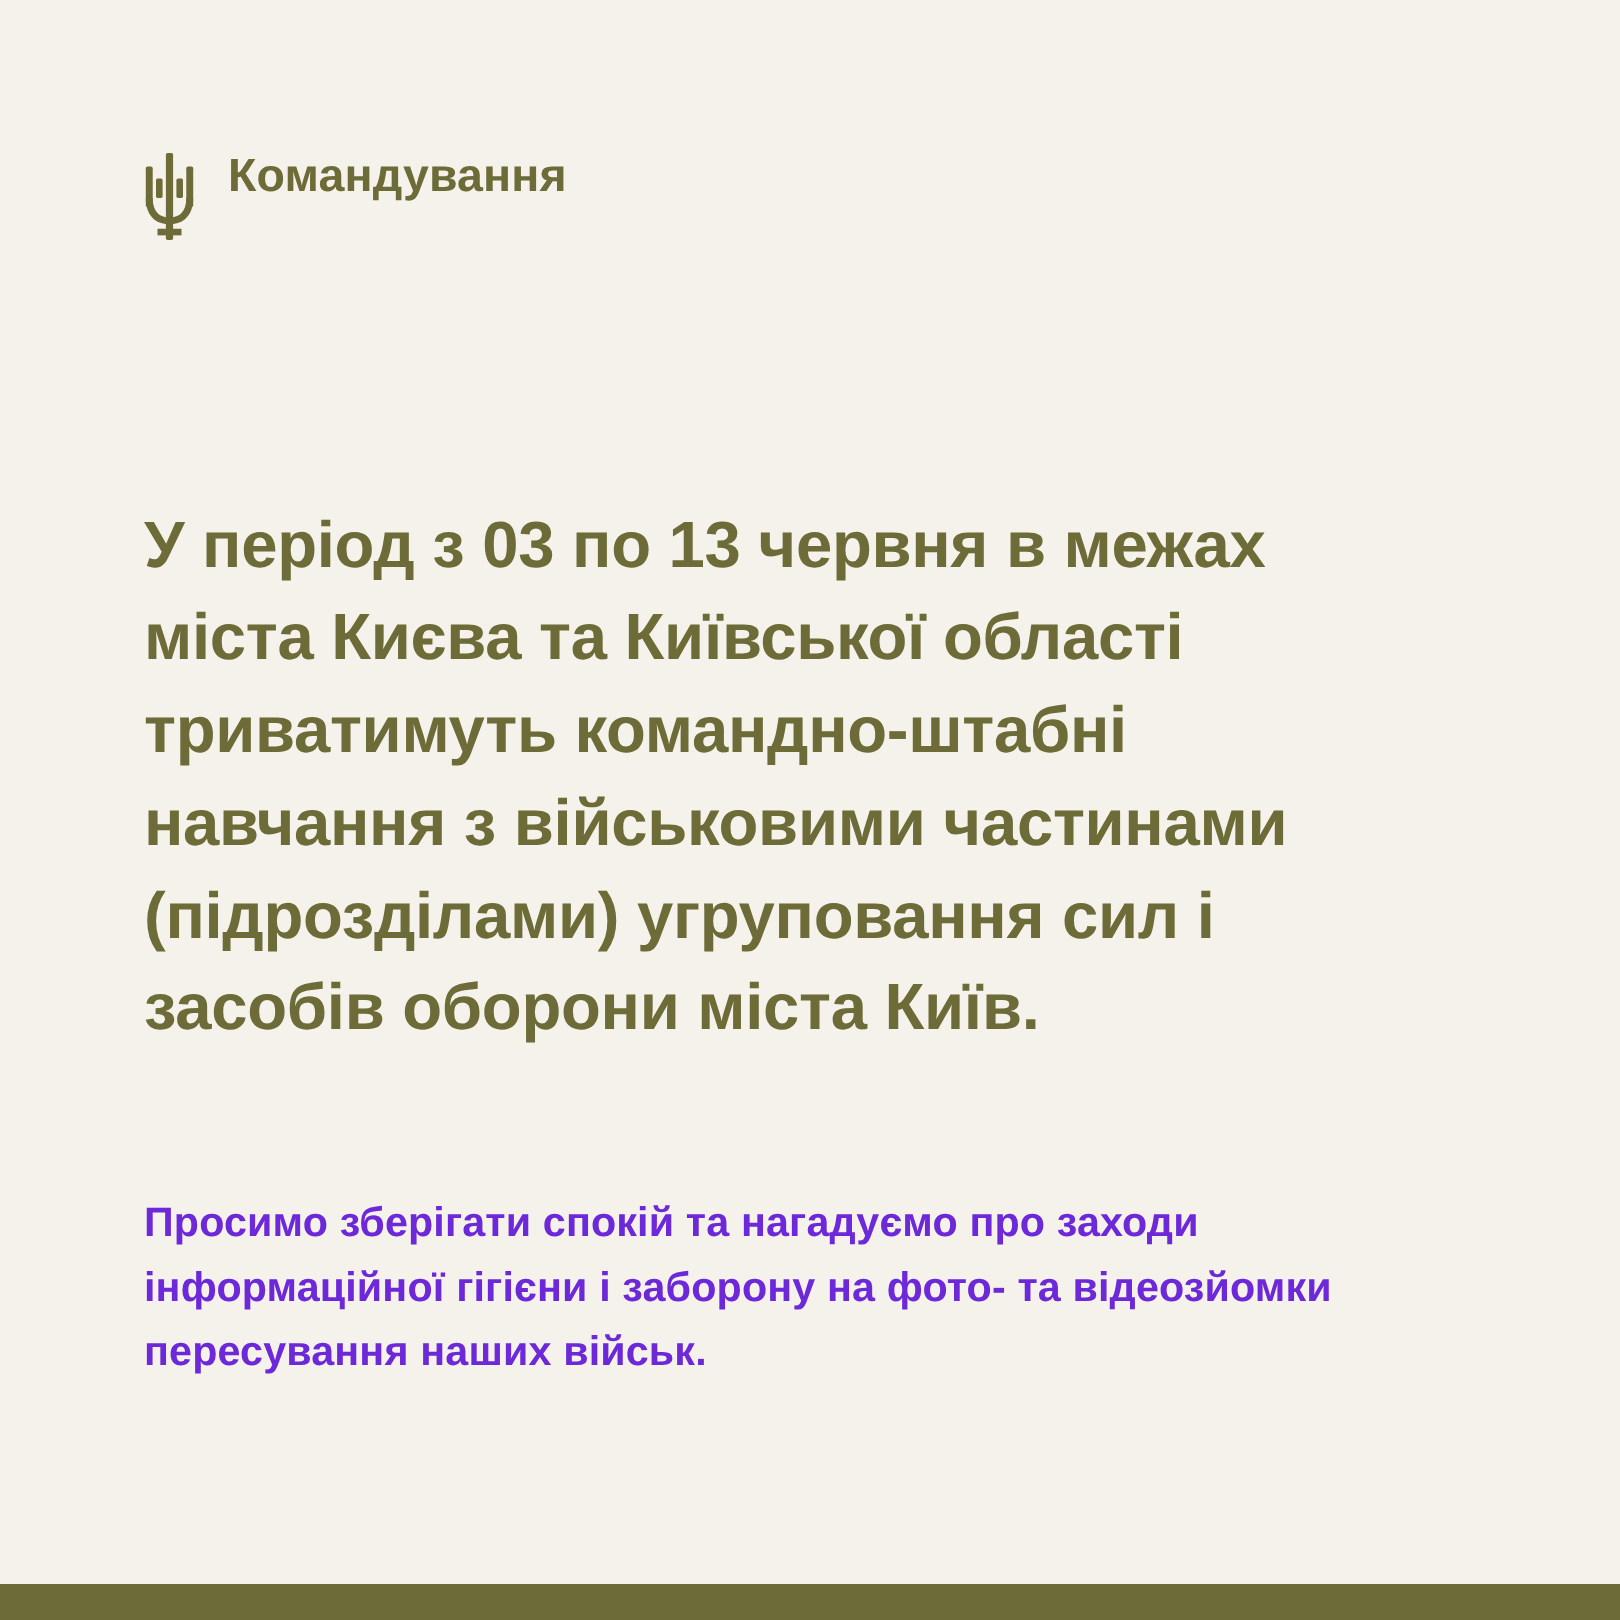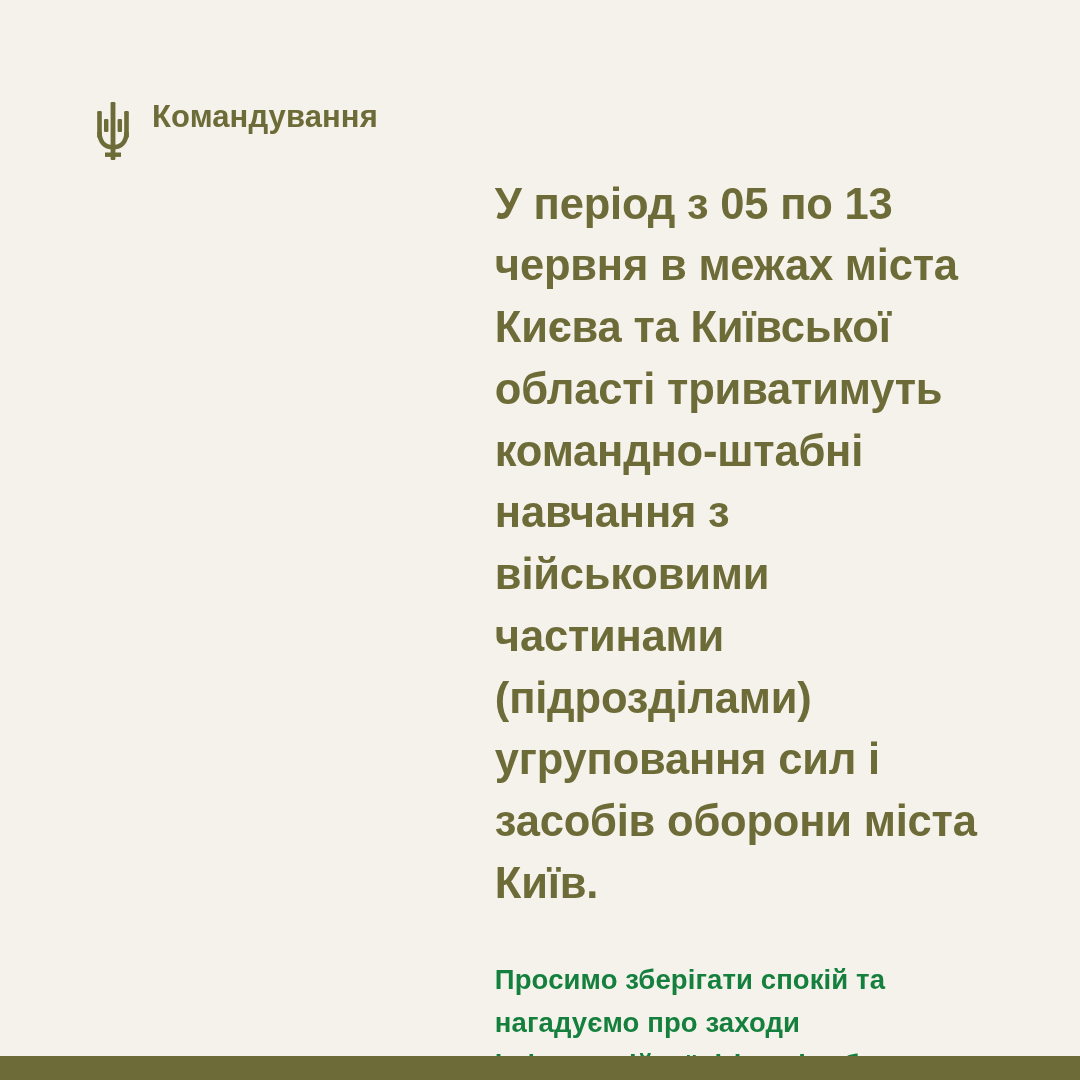--- a/index.html
+++ b/index.html
@@ -13,21 +13,21 @@
     font-family: "Liberation Sans", sans-serif;
     overflow: hidden;
     position: relative;
   }
 
   .page {
     position: absolute;
     inset: 0;
     background: #f4f2ea;
     display: flex;
-    gap: 21px;
+    flex-direction: column;
   }
 
   
   .brand {
     display: flex;
     align-items: flex-start;
     gap: 22px;
     padding: 96px 0 0 96px;
   }
   .brand-mark {
@@ -56,25 +56,25 @@
   }
   .headline {
     font-size: 43.5px;
     line-height: 1.42;
     font-weight: 700;
     color: #6d6b37;
     letter-spacing: -0.2px;
     max-width: 830px;
   }
   .subtext {
-    margin-top: 44px;
+    margin-top: 90px;
     font-size: 27.5px;
     line-height: 1.56;
     font-weight: 600;
-    color: #15803d;
+    color: #6d28d9;
     letter-spacing: 0.1px;
     max-width: 830px;
   }
 
   
   .footer-bar {
     position: absolute;
     left: 0;
     right: 0;
     bottom: 0;
@@ -98,18 +98,18 @@
         <rect x="21.6" y="17" width="4.4" height="13" rx="1.1"></rect>
         <path d="M9.0 50.5 h16 v4.4 h-16 z"></path>
       </g>
     </svg>
     <div class="brand-text">
       <div>Командування</div>
     </div>
   </div>
 
   <div class="content">
-    <p class="headline">У період з 05 по 13 червня в межах міста Києва та Київської області триватимуть командно-штабні навчання з військовими частинами (підрозділами) угруповання сил і засобів оборони міста Київ.</p>
+    <p class="headline">У період з 03 по 13 червня в межах міста Києва та Київської області триватимуть командно-штабні навчання з військовими частинами (підрозділами) угруповання сил і засобів оборони міста Київ.</p>
     <p class="subtext">Просимо зберігати спокій та нагадуємо про заходи інформаційної гігієни і заборону на фото- та відеозйомки пересування наших військ.</p>
   </div>
 
   <div class="footer-bar"></div>
 </div>
 
 </body></html>

